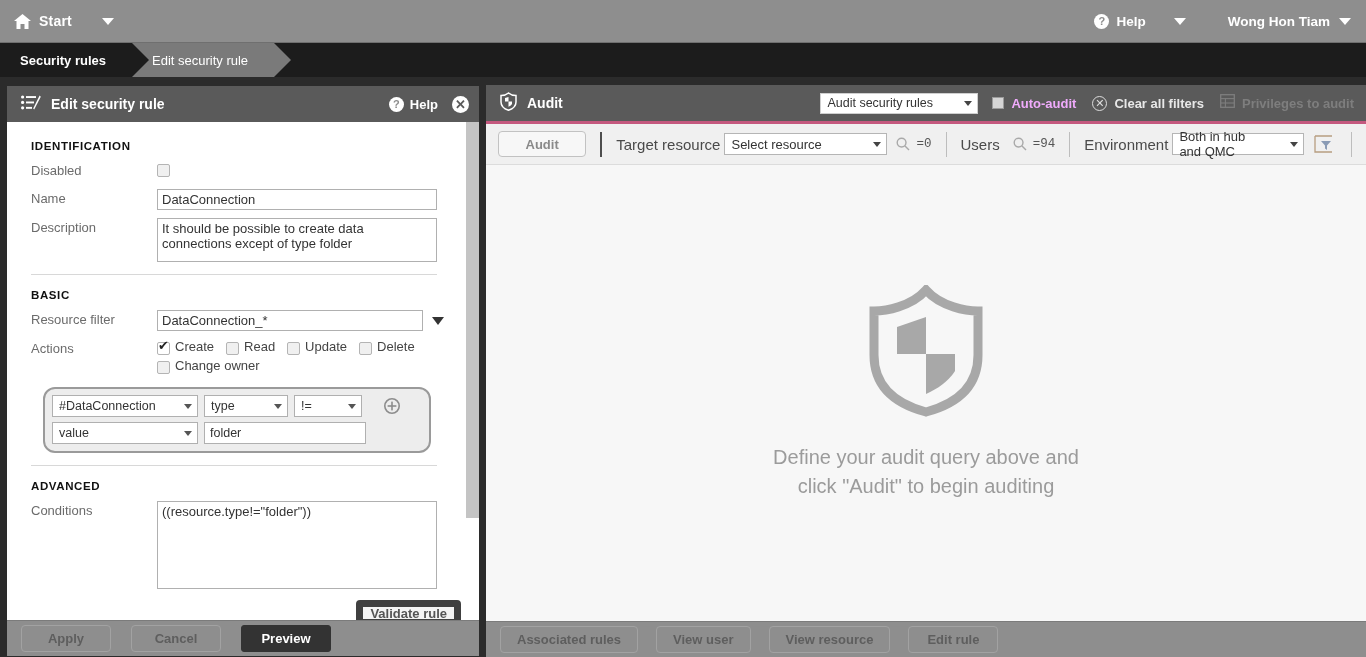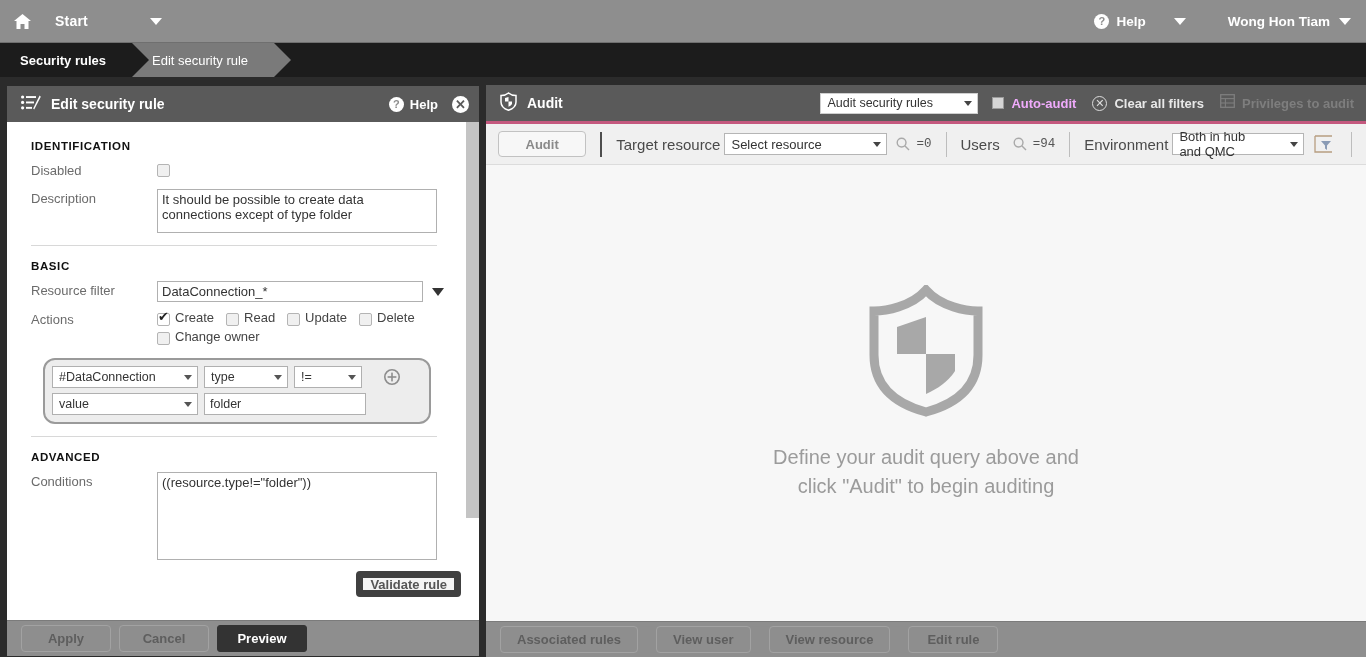--- a/index.html
+++ b/index.html
@@ -10,21 +10,21 @@
     overflow: hidden;
   }
   body { position: relative; }
 
   
   .topbar {
     position: absolute; left: 0; top: 0; width: 1366px; height: 43px;
     background: #8e8e8e; display: flex; align-items: center;
     border-bottom: 1px solid #6f6f6f;
   }
-  .topbar-left { display: flex; align-items: center; padding-left: 14px; gap: 24px; }
+  .topbar-left { display: flex; align-items: center; padding-left: 14px; gap: 8px; }
   .home-icon { width: 17px; height: 15px; position: relative; display:inline-block; }
   .home-icon svg { display:block; }
   .start-label {
     color: #ffffff; font-size: 14px; font-weight: bold; letter-spacing: .2px;
   }
   .caret-down {
     width: 0; height: 0; border-left: 6px solid transparent;
     border-right: 6px solid transparent; border-top: 7px solid #ffffff;
     display: inline-block;
   }
@@ -177,21 +177,21 @@
     position: absolute; right: 0; top: 0; width: 13px; height: 100%;
     background: #ffffff;
   }
   .vthumb {
     position: absolute; right: 0; top: 0; width: 13px; background: #c4c4c4;
     cursor: pointer;
   }
 
   .footbar-left {
     height: 36px; flex: 0 0 36px; background: #8e8e8e;
-    display: flex; align-items: center; padding-left: 14px; gap: 8px;
+    display: flex; align-items: center; padding-left: 14px; gap: 20px;
     border-top: 1px solid #7b7b7b;
   }
   .fbtn {
     height: 27px; min-width: 90px; border: 1px solid #a2a2a2; border-radius: 4px;
     background: transparent; color: #5e5e5e; font-size: 13px; font-weight: bold;
     display: inline-flex; align-items: center; justify-content: center;
     padding: 0 16px; cursor: pointer; font-family: "Liberation Sans", sans-serif;
   }
   .fbtn.primary {
     background: #333333; color: #ffffff; border-color: #333333; border-radius: 3px;
@@ -346,20 +346,24 @@
   <div class="form-scroll">
     <div class="form-inner">
 
       <div class="sect-title">IDENTIFICATION</div>
 
       <div class="row">
         <div class="row-label">Disabled</div>
         <span class="cbox"></span>
       </div>
 
+      <div class="row">
+        <div class="row-label">Name</div>
+        <input class="txtinput" value="DataConnection" style="">
+      </div>
 
       <div class="row">
         <div class="row-label">Description</div>
         <textarea class="txtarea" style="">It should be possible to create data connections except of type folder</textarea>
       </div>
 
       <div class="hr"></div>
 
       <div class="sect-title">BASIC</div>
 

